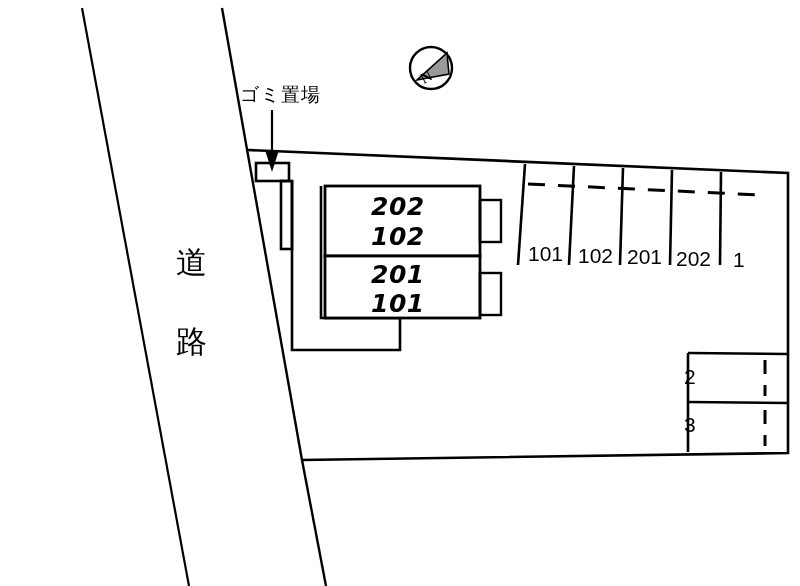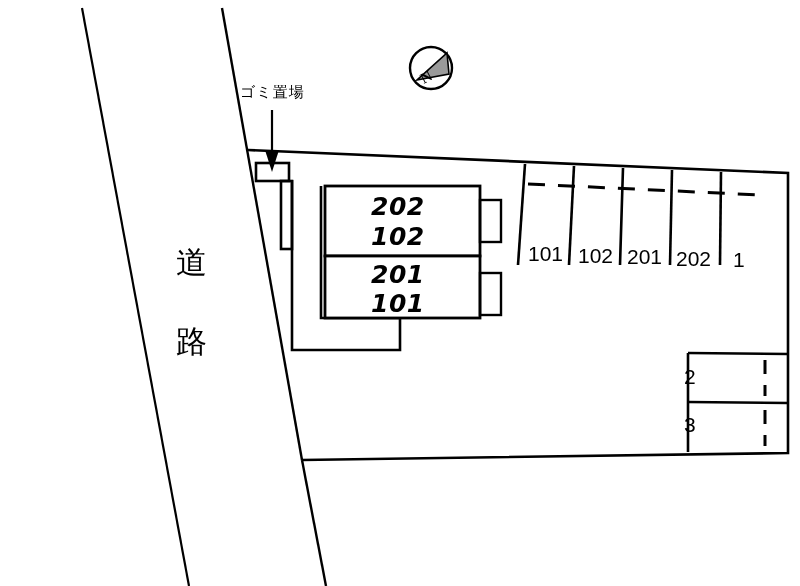--- a/index.html
+++ b/index.html
@@ -45,21 +45,21 @@
     font-family: "Liberation Sans", sans-serif;
   }
   .jp-vert {
     font-size: 31px;
     font-family: "DejaVu Sans", sans-serif;
     writing-mode: vertical-rl;
     text-orientation: upright;
     letter-spacing: 22px;
   }
   .jp-horiz {
-    font-size: 15px;
+    font-size: 19px;
     font-family: "DejaVu Sans", sans-serif;
     letter-spacing: 1px;
   }
 </style>
 </head>
 <body>
 
 <div id="plan-root">
 
   <svg id="plan-svg" viewBox="0 0 800 586">

